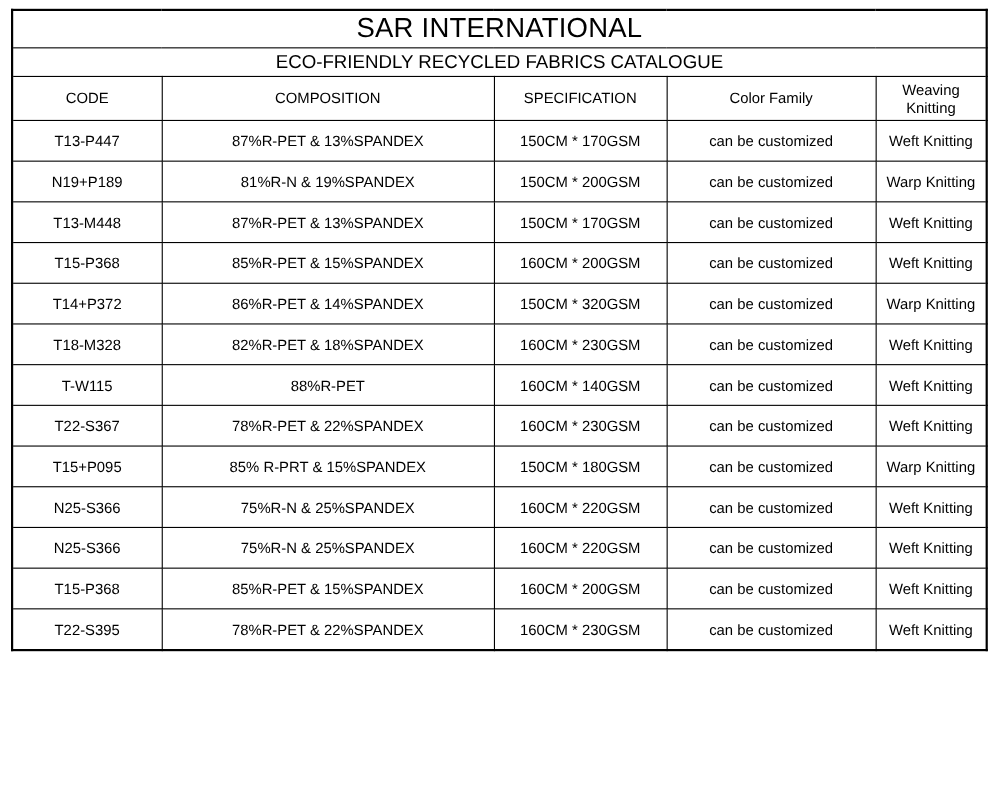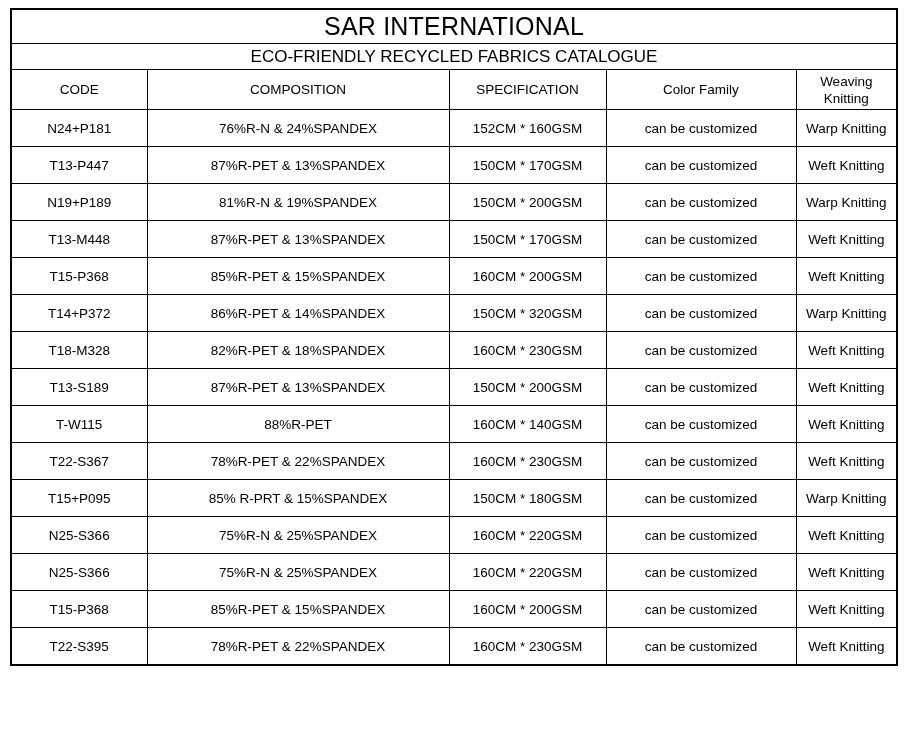--- a/index.html
+++ b/index.html
@@ -88,27 +88,20 @@
         <td class="head-cell">COMPOSITION</td>
         <td class="head-cell">SPECIFICATION</td>
         <td class="head-cell">Color Family</td>
         <td class="head-cell two-line">
           <div>Weaving</div>
           <div>Knitting</div>
         </td>
       </tr>
 
       <tr>
-        <td class="data-cell">N24+P181</td>
-        <td class="data-cell">76%R-N &amp; 24%SPANDEX</td>
-        <td class="data-cell">152CM * 160GSM</td>
-        <td class="data-cell">can be customized</td>
-        <td class="data-cell">Warp Knitting</td>
-      </tr>
-      <tr>
         <td class="data-cell">T13-P447</td>
         <td class="data-cell">87%R-PET &amp; 13%SPANDEX</td>
         <td class="data-cell">150CM * 170GSM</td>
         <td class="data-cell">can be customized</td>
         <td class="data-cell">Weft Knitting</td>
       </tr>
       <tr>
         <td class="data-cell">N19+P189</td>
         <td class="data-cell">81%R-N &amp; 19%SPANDEX</td>
         <td class="data-cell">150CM * 200GSM</td>
@@ -133,27 +126,20 @@
         <td class="data-cell">T14+P372</td>
         <td class="data-cell">86%R-PET &amp; 14%SPANDEX</td>
         <td class="data-cell">150CM * 320GSM</td>
         <td class="data-cell">can be customized</td>
         <td class="data-cell">Warp Knitting</td>
       </tr>
       <tr>
         <td class="data-cell">T18-M328</td>
         <td class="data-cell">82%R-PET &amp; 18%SPANDEX</td>
         <td class="data-cell">160CM * 230GSM</td>
-        <td class="data-cell">can be customized</td>
-        <td class="data-cell">Weft Knitting</td>
-      </tr>
-      <tr>
-        <td class="data-cell">T13-S189</td>
-        <td class="data-cell">87%R-PET &amp; 13%SPANDEX</td>
-        <td class="data-cell">150CM * 200GSM</td>
         <td class="data-cell">can be customized</td>
         <td class="data-cell">Weft Knitting</td>
       </tr>
       <tr>
         <td class="data-cell">T-W115</td>
         <td class="data-cell">88%R-PET</td>
         <td class="data-cell">160CM * 140GSM</td>
         <td class="data-cell">can be customized</td>
         <td class="data-cell">Weft Knitting</td>
       </tr>

